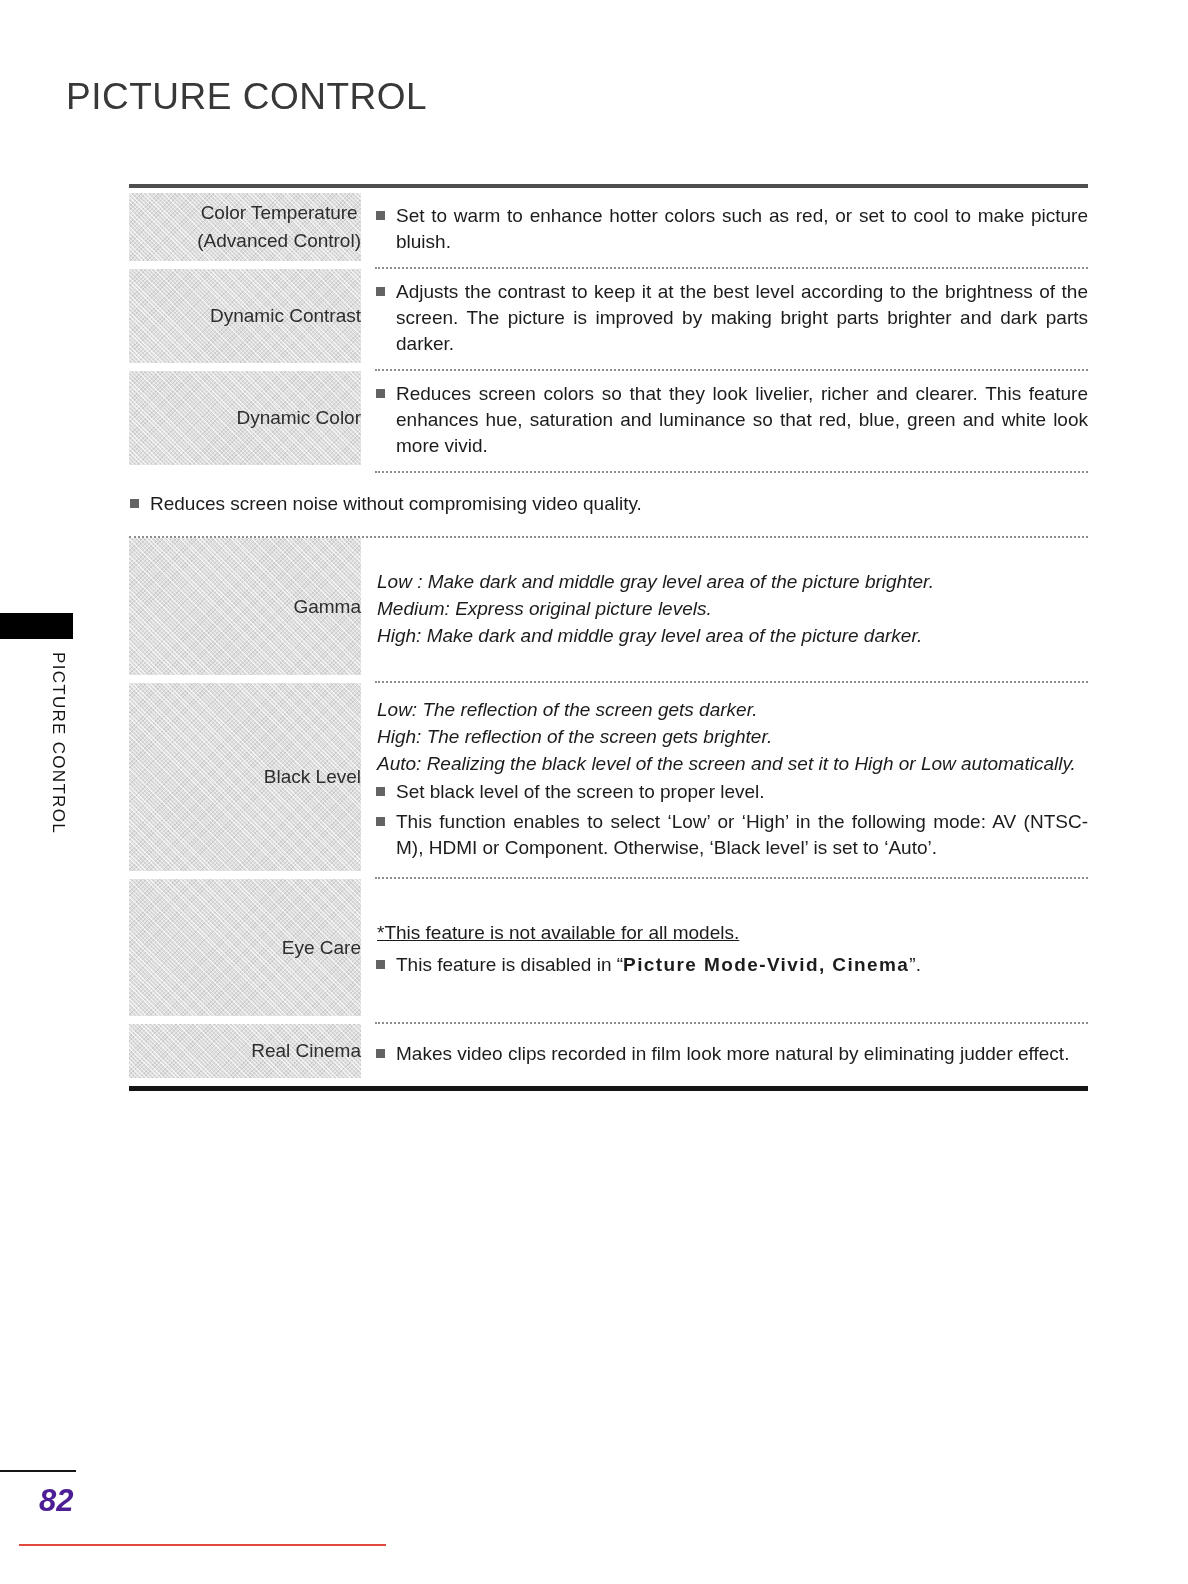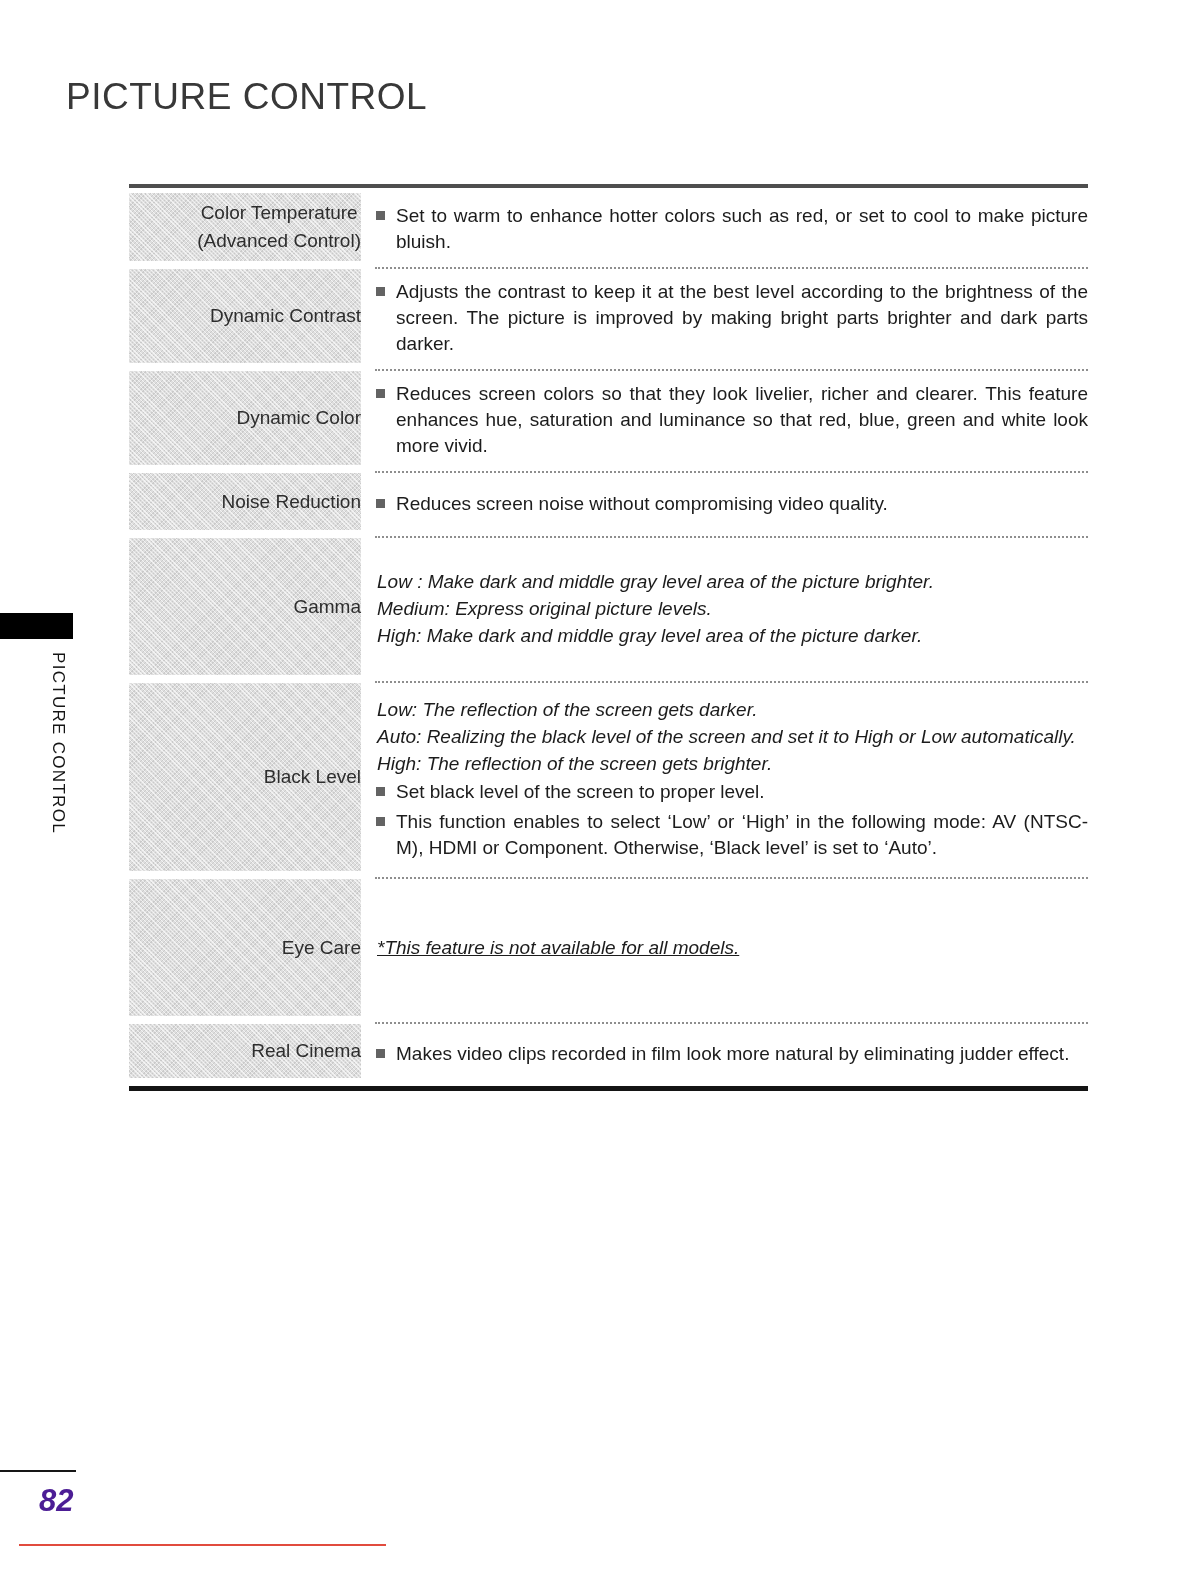--- a/index.html
+++ b/index.html
@@ -38,21 +38,21 @@
   .cell-content{
     flex:1;display:flex;flex-direction:column;justify-content:center;
     border-bottom:2px dotted #8e8e8e;padding:8px 0 10px 0;
     font-size:19px;line-height:26px;color:#1c1c1c;
   }
   .row:last-child .cell-content{border-bottom:none;}
   .bullet{display:flex;margin:2px 0;justify-content:space-between;}
   .sq{flex:0 0 auto;width:9px;height:9px;background:#636363;margin:8px 11px 0 1px;}
   .txt{flex:1;text-align:justify;}
   .ital{font-style:italic;line-height:27px;padding-left:2px;}
-  .note{font-style:italic;text-decoration:underline;line-height:27px;padding-left:2px;margin-bottom:4px;}
+  .note{text-decoration:underline;line-height:27px;padding-left:2px;margin-bottom:4px;}
   .bold-part{font-weight:bold;letter-spacing:1.4px;}
   
   .footer-rule{position:absolute;left:0;top:1470px;width:76px;height:2px;background:#161616;}
   .page-num{position:absolute;left:39px;top:1483px;font-size:31px;font-weight:bold;color:#4c1d95;font-style:italic;}
   .footer-red{position:absolute;left:19px;top:1544px;width:367px;height:2px;background:#e14b3e;}
 </style>
 </head>
 <body>
 
 <h1 class="page-title">PICTURE CONTROL</h1>
@@ -93,23 +93,20 @@
       </div>
     <div class="cell-content">
       <div class="bullet">
         <span class="sq"></span>
         <span class="txt">Reduces screen colors so that they look livelier, richer and clearer. This feature enhances hue, saturation and luminance so that red, blue, green and white look more vivid.</span>
       </div>
     </div>
   </div>
 
   <div class="row r4">
-    <div class="cell-label">
-        <span>Noise Reduction</span>
-      </div>
     <div class="cell-content">
       <div class="bullet">
         <span class="sq"></span>
         <span class="txt">Reduces screen noise without compromising video quality.</span>
       </div>
     </div>
   </div>
 
   <div class="row r5">
     <div class="cell-label">
@@ -121,39 +118,43 @@
       <div class="ital">High: Make dark and middle gray level area of the picture darker.</div>
     </div>
   </div>
 
   <div class="row r6">
     <div class="cell-label">
         <span>Black Level</span>
       </div>
     <div class="cell-content">
       <div class="ital">Low: The reflection of the screen gets darker.</div>
+      <div class="ital">High: The reflection of the screen gets brighter.</div>
       <div class="ital">Auto: Realizing the black level of the screen and set it to High or Low automatically.</div>
-      <div class="ital">High: The reflection of the screen gets brighter.</div>
       <div class="bullet">
         <span class="sq"></span>
         <span class="txt">Set black level of the screen to proper level.</span>
       </div>
       <div class="bullet">
         <span class="sq"></span>
         <span class="txt">This function enables to select ‘Low’ or ‘High’ in the following mode: AV (NTSC-M), HDMI or Component. Otherwise, ‘Black level’ is set to ‘Auto’.</span>
       </div>
     </div>
   </div>
 
   <div class="row r7">
     <div class="cell-label">
         <span>Eye Care</span>
       </div>
     <div class="cell-content">
       <div class="note">*This feature is not available for all models.</div>
+      <div class="bullet">
+        <span class="sq"></span>
+        <span class="txt"><span>This feature is disabled in “</span><span class="bold-part">Picture Mode-Vivid, Cinema</span><span>”.</span></span>
+      </div>
     </div>
   </div>
 
   <div class="row r8">
     <div class="cell-label">
         <span>Real Cinema</span>
       </div>
     <div class="cell-content">
       <div class="bullet">
         <span class="sq"></span>

